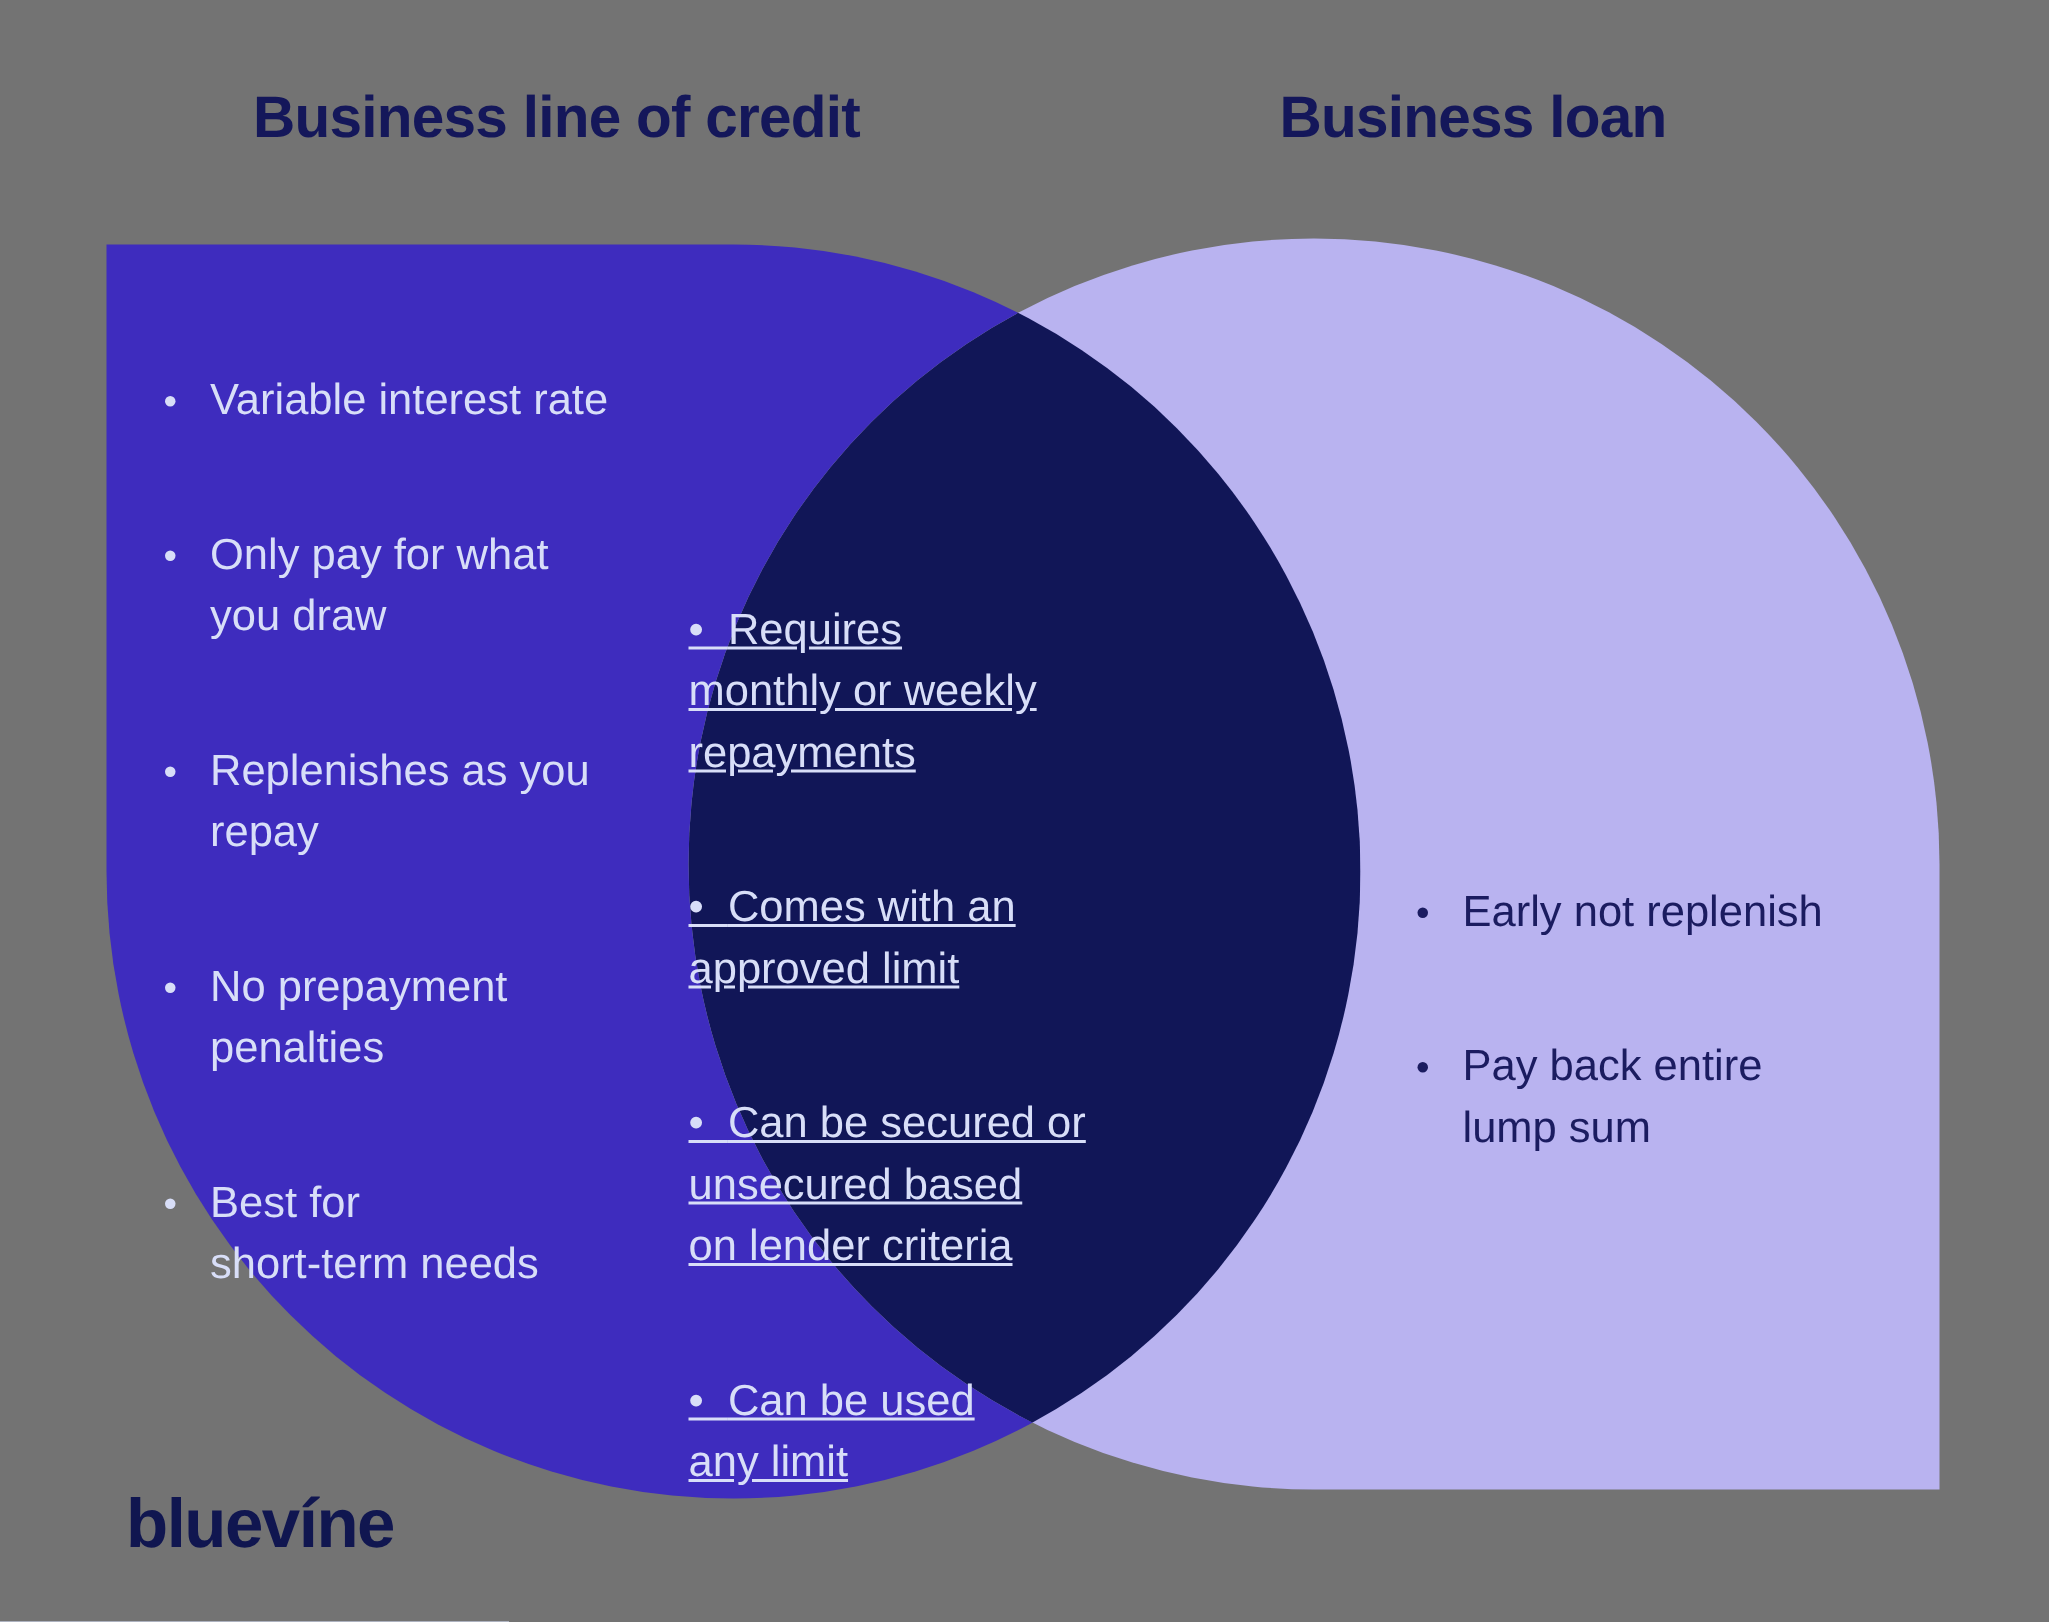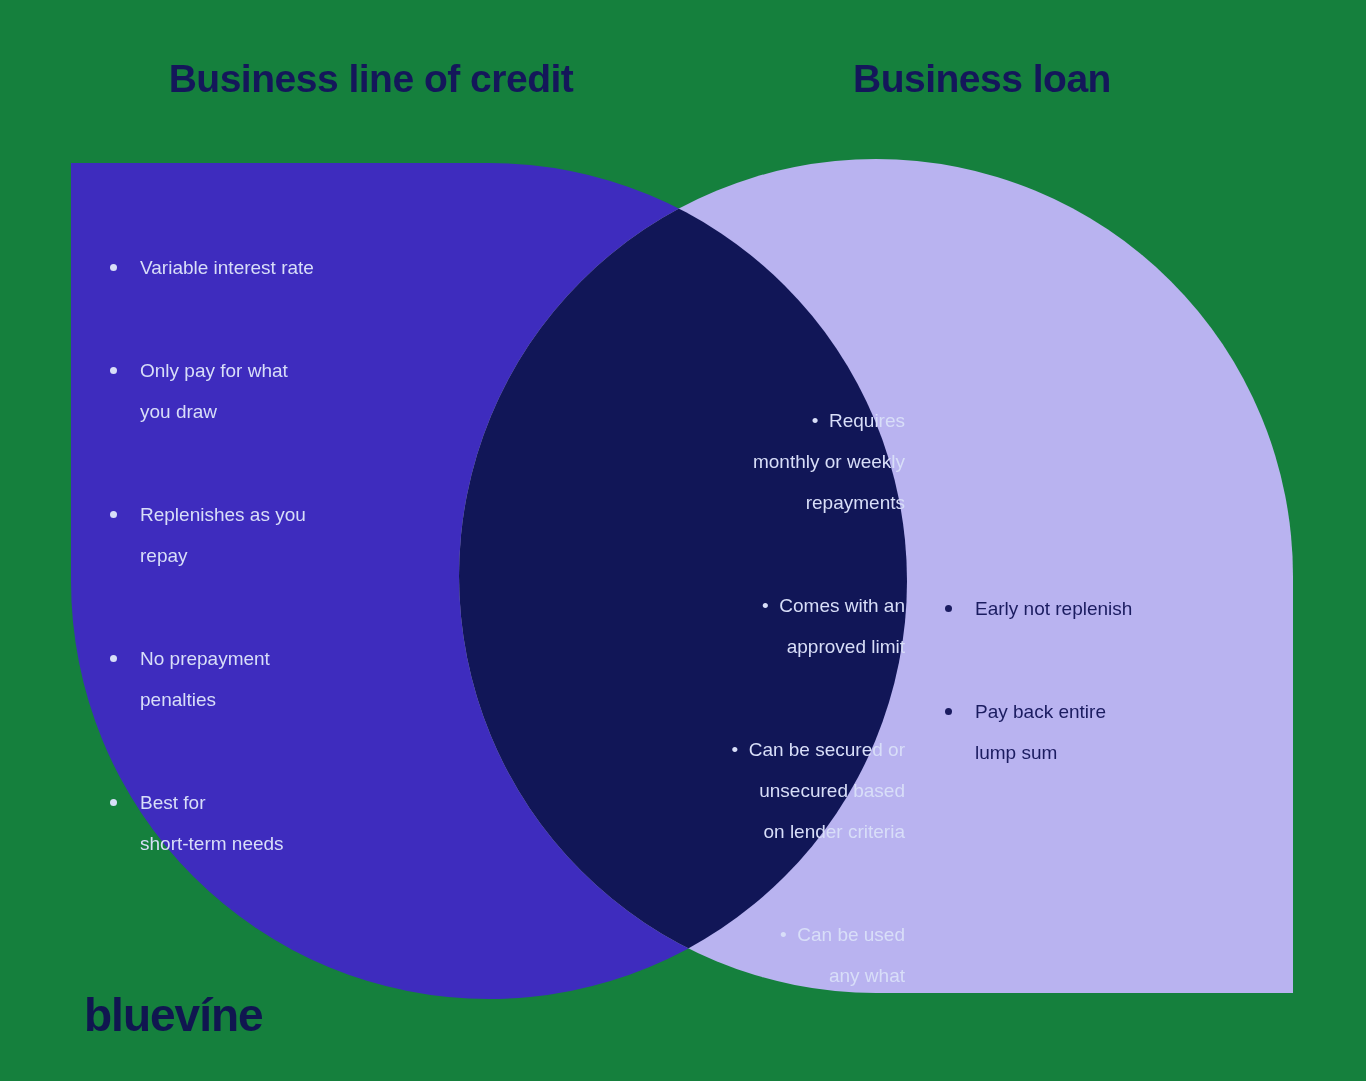--- a/index.html
+++ b/index.html
@@ -6,21 +6,21 @@
   html, body {
     margin: 0;
     padding: 0;
     background: #D9E4FB;
     font-family: "Liberation Sans", "DejaVu Sans", sans-serif;
   }
   .canvas {
     position: relative;
     width: 1366px;
     height: 1081px;
-    background: #15803d;
+    background: #737373;
     overflow: hidden;
   }
   .shapes {
     position: absolute;
     inset: 0;
   }
   .title {
     position: absolute;
     top: 57px;
     font-size: 39px;
@@ -30,21 +30,21 @@
     text-align: center;
   }
   .title-left  { left: 71px;  width: 600px; }
   .title-right { left: 762px; width: 440px; }
 
   ul.vlist {
     position: absolute;
     margin: 0;
     padding: 0;
     list-style: none;
-    font-size: 19px;
+    font-size: 29px;
     font-weight: 400;
     line-height: 41px;
     white-space: pre-line;
   }
   ul.vlist li + li { margin-top: 21px; }
 
   .list-left {
     left: 104px;
     top: 206px;
     width: 372px;
@@ -63,22 +63,23 @@
     top: 17px;
     width: 7px;
     height: 7px;
     border-radius: 50%;
     background: currentColor;
   }
   .list-center {
     left: 459px;
     top: 359px;
     width: 446px;
-    text-align: right;
+    text-align: left;
     color: #D8DEF8;
+    text-decoration: underline;
   }
   .list-center li::before {
     content: "\2022\00a0\00a0";
   }
   .list-right {
     left: 939px;
     top: 547px;
     width: 362px;
     color: #1B1C60;
   }
@@ -127,21 +128,21 @@
   <ul class="vlist list-center">
     <li>Requires
 monthly or weekly
 repayments</li>
     <li>Comes with an
 approved limit</li>
     <li>Can be secured or
 unsecured based
 on lender criteria</li>
     <li>Can be used
-any what</li>
+any limit</li>
   </ul>
 
   <ul class="vlist list-right">
     <li>Early not replenish</li>
     <li>Pay back entire
 lump sum</li>
     
   </ul>
 
   <div class="logo">bluevíne</div>

